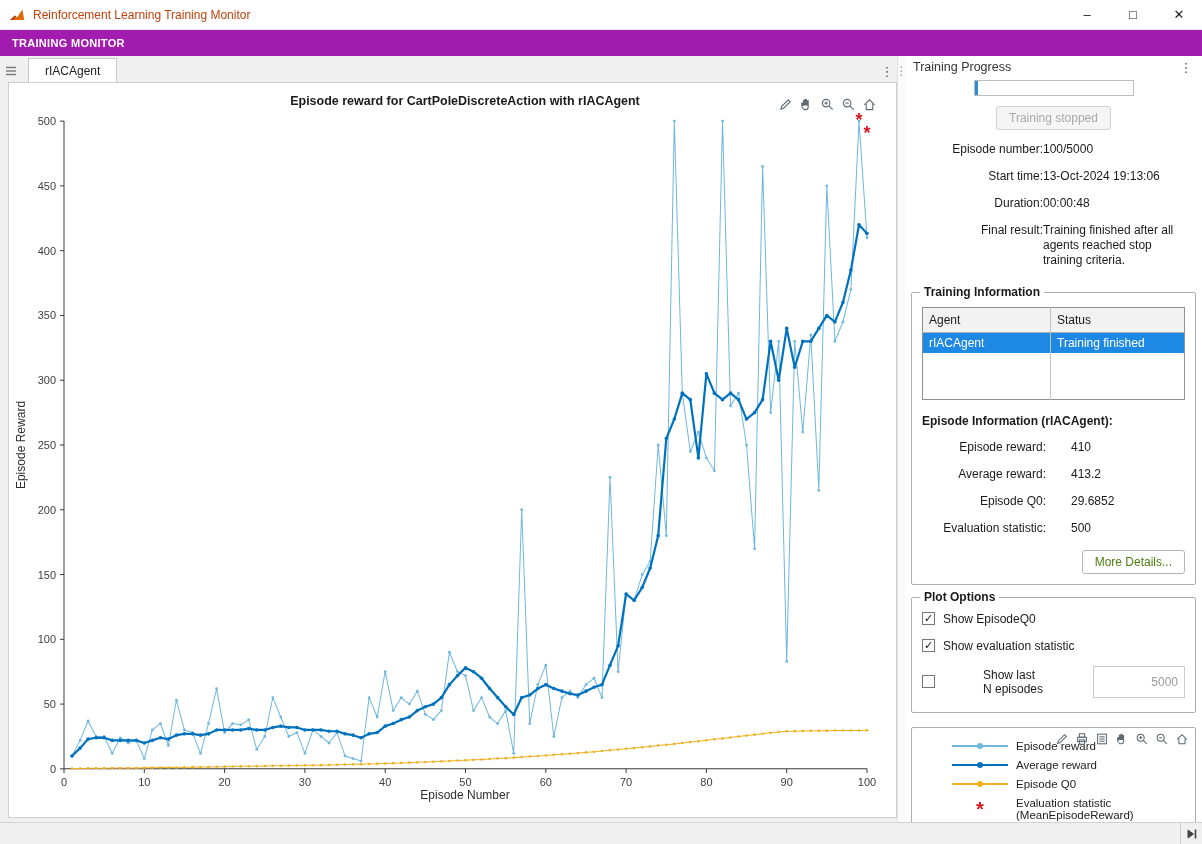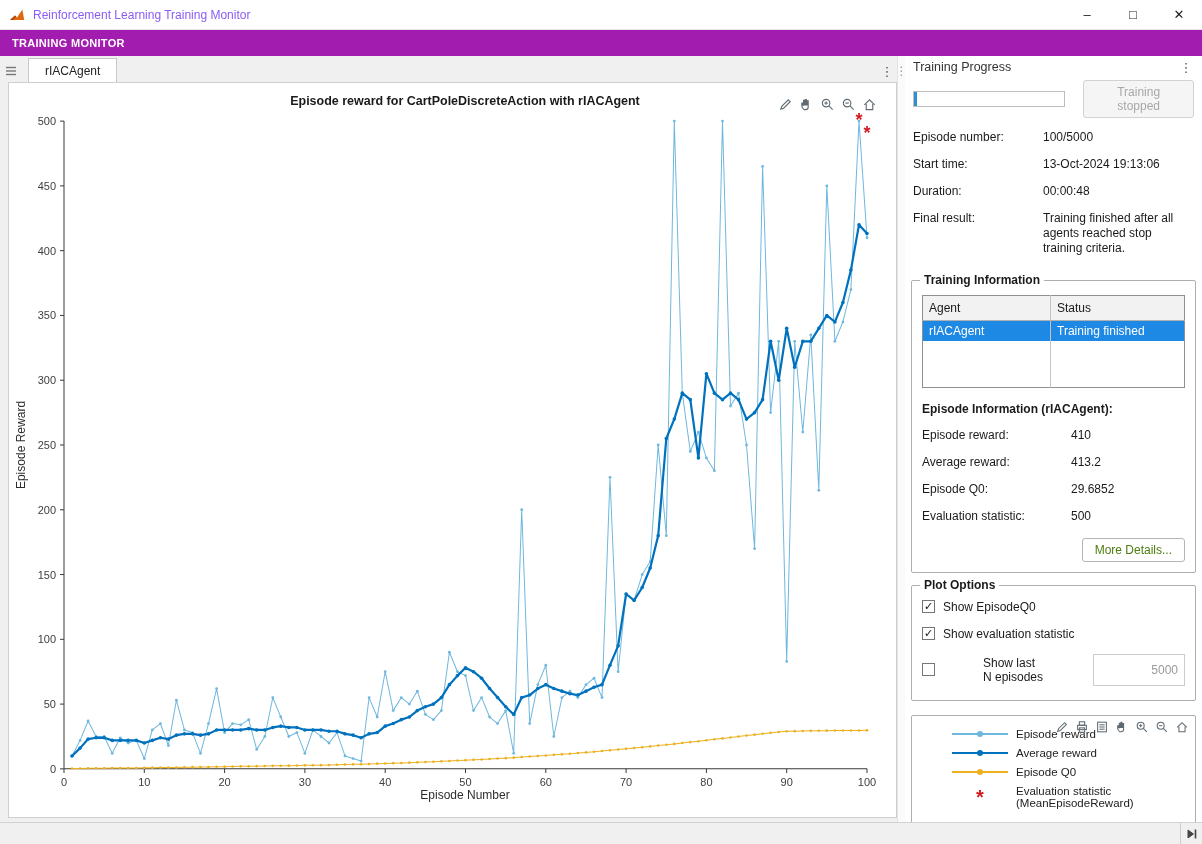--- a/index.html
+++ b/index.html
@@ -5,21 +5,21 @@
   * { box-sizing: border-box; }
   html,body { margin:0; padding:0; }
   body {
     width:1202px; height:844px; overflow:hidden;
     font-family:"Liberation Sans","DejaVu Sans",sans-serif;
     font-size:12px; color:#1a1a1a; background:#fff;
   }
   
   .titlebar { height:30px; display:flex; align-items:center; background:#fff; border-bottom:1px solid #e6e6e6; }
   .matlab-icon { margin:0 8px 0 9px; display:flex; }
-  .titlebar .title { font-size:12px; color:#8b5cf6; }
+  .titlebar .title { font-size:12px; color:#c2410c; }
   .win-controls { margin-left:auto; display:flex; height:100%; }
   .win-btn { width:46px; height:100%; display:flex; align-items:center; justify-content:center; font-size:13px; color:#222; cursor:default; }
   
   .toolstrip { height:26px; background:#a21caf; display:flex; align-items:center; }
   .toolstrip-tab { color:#fff; font-size:11px; font-weight:bold; letter-spacing:.3px; padding:0 12px; }
   
   .content { display:flex; height:766px; background:#f0f0f0; }
   .left { width:897px; display:flex; flex-direction:column; }
   .tabstrip { height:26px; display:flex; align-items:flex-end; background:#f0f0f0; }
   .hamburger { width:18px; height:22px; display:flex; align-items:center; justify-content:center; margin-left:2px; }
@@ -36,28 +36,28 @@
   .tb-icon { width:18px; height:18px; display:flex; align-items:center; justify-content:center; }
   .tb-icon svg { stroke:#5f6a72; fill:none; stroke-width:1.2; }
   
   .splitter { width:8px; background:#fafafa; border-left:1px solid #e2e2e2; display:flex; justify-content:center; }
   .splitter span { color:#999; font-size:12px; margin-top:8px; }
   
   .right { width:297px; background:#fff; display:flex; flex-direction:column; overflow:hidden; }
   .rp-header { height:28px; display:flex; align-items:center; padding:0 6px 0 8px; }
   .rp-header .rp-title { font-size:12.5px; color:#333; }
   .rp-header .kebab { margin-left:auto; }
-  .progress-row { display:flex; align-items:center; padding:2px 8px 0 8px; gap:18px; }
+  .progress-row { display:flex; align-items:center; padding:2px 8px 0 8px; gap:10px;flex-direction:column; }
   .progress-track { width:160px; height:16px; border:1px solid #bdbdbd; background:#fff; overflow:hidden; }
   .progress-fill { height:100%; width:0; }
   .btn { border:1px solid #b5b5b5; border-radius:3px; background:#fff; color:#4d7c0f; font-size:12px; padding:4px 12px; font-family:inherit; }
   .btn.disabled { color:#a8a8a8; background:#f5f5f5; border-color:#d2d2d2; }
   .fields { padding:12px 8px 0 8px; }
   .field-row { display:flex; margin-bottom:12px; }
-  .field-label { width:130px; flex:none; color:#1a1a1a; }
+  .field-label { width:130px; flex:none; color:#1a1a1a;text-align:right; }
   .field-value { flex:1; max-width:158px; line-height:1.25; }
   .group { position:relative; border:1px solid #aeaeae; border-radius:2px; margin:12px 6px 0 6px; padding:14px 10px 10px 10px; background:#fff; }
   .group-title { position:absolute; top:-8px; left:8px; background:#fff; padding:0 4px; font-weight:bold; font-size:12px; }
   
   .agent-table { width:100%; border:1px solid #8f8f8f; border-collapse:collapse; margin-bottom:14px; }
   .agent-table th { background:#f2f2f2; font-weight:normal; text-align:left; padding:5px 6px; border-bottom:1px solid #b0b0b0; font-size:12px; }
   .agent-table th:first-child, .agent-table td:first-child { width:128px; border-right:1px solid #c4c4c4; }
   .agent-table td { padding:3px 6px; font-size:12px; }
   .agent-table tr.selected td { background:#1e88e5; color:#fff; }
   .agent-table tr.filler td { height:46px; background:#fff; }

